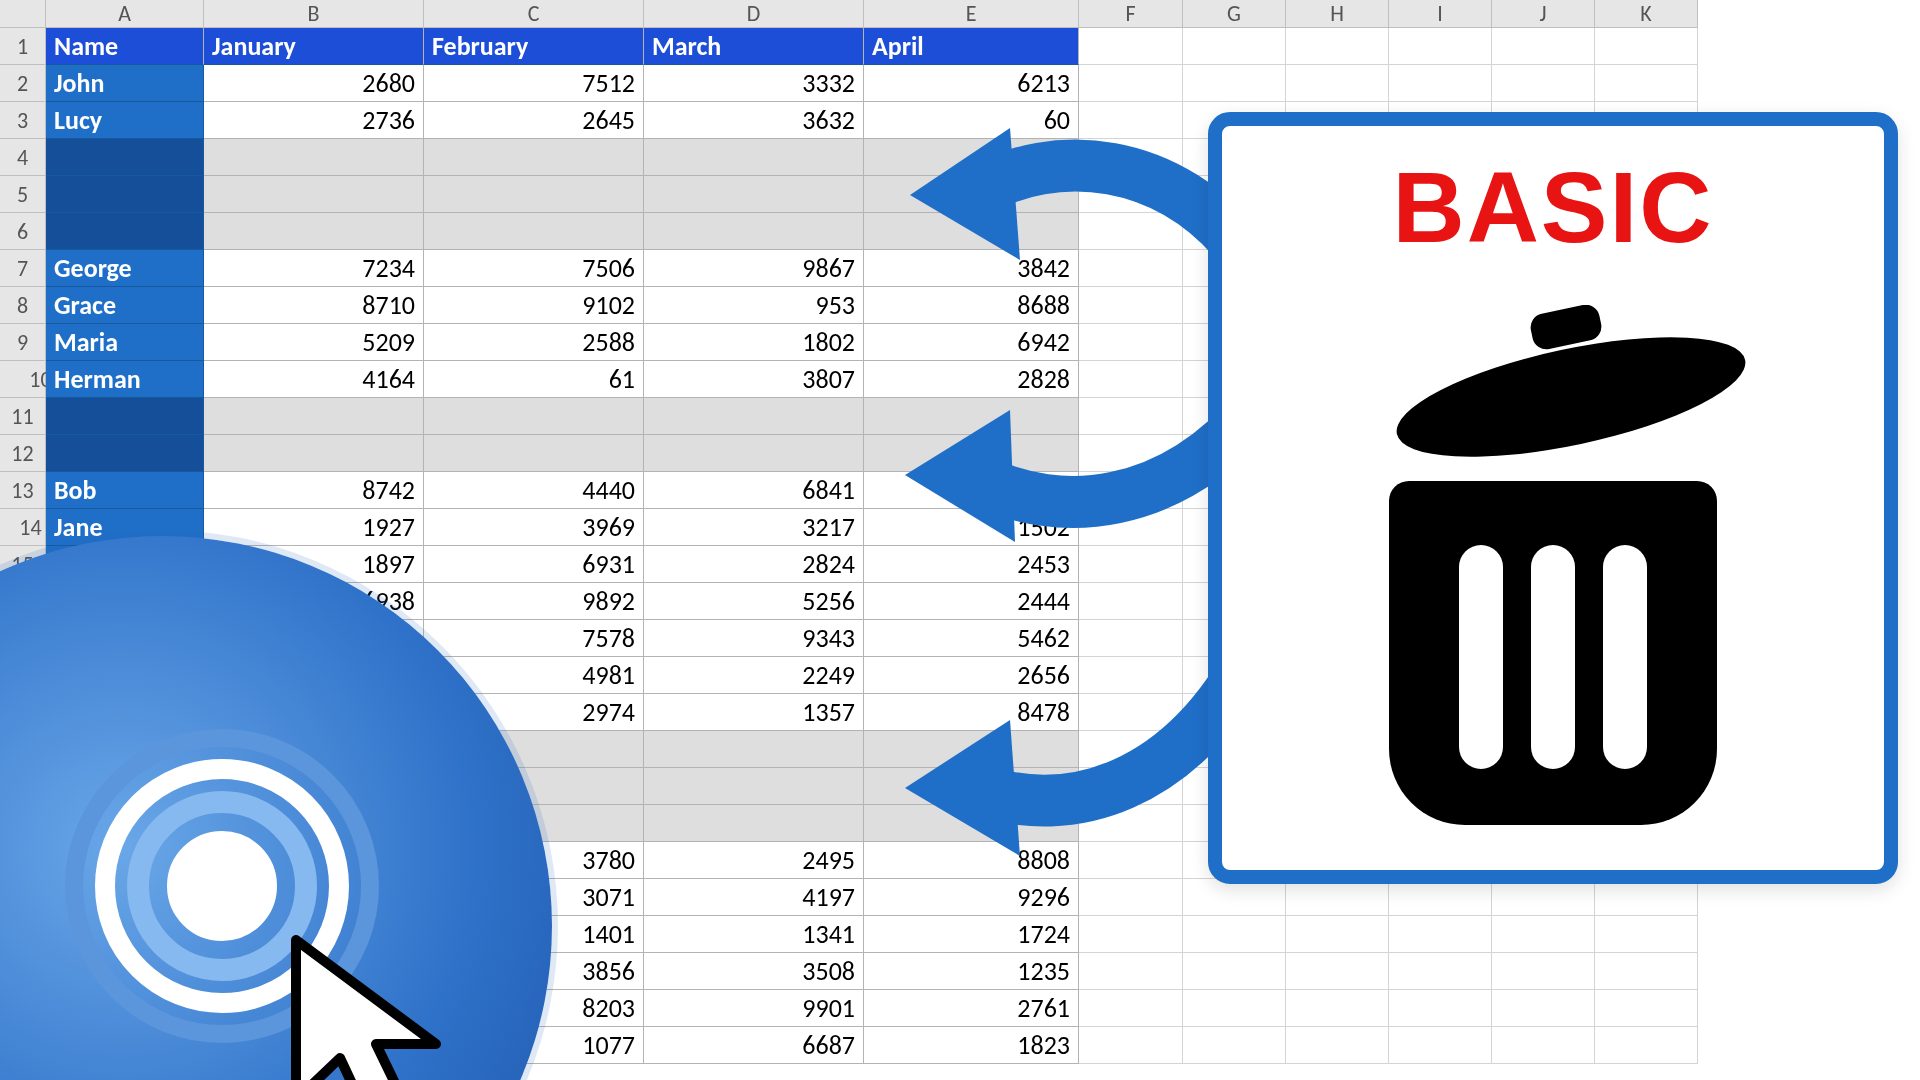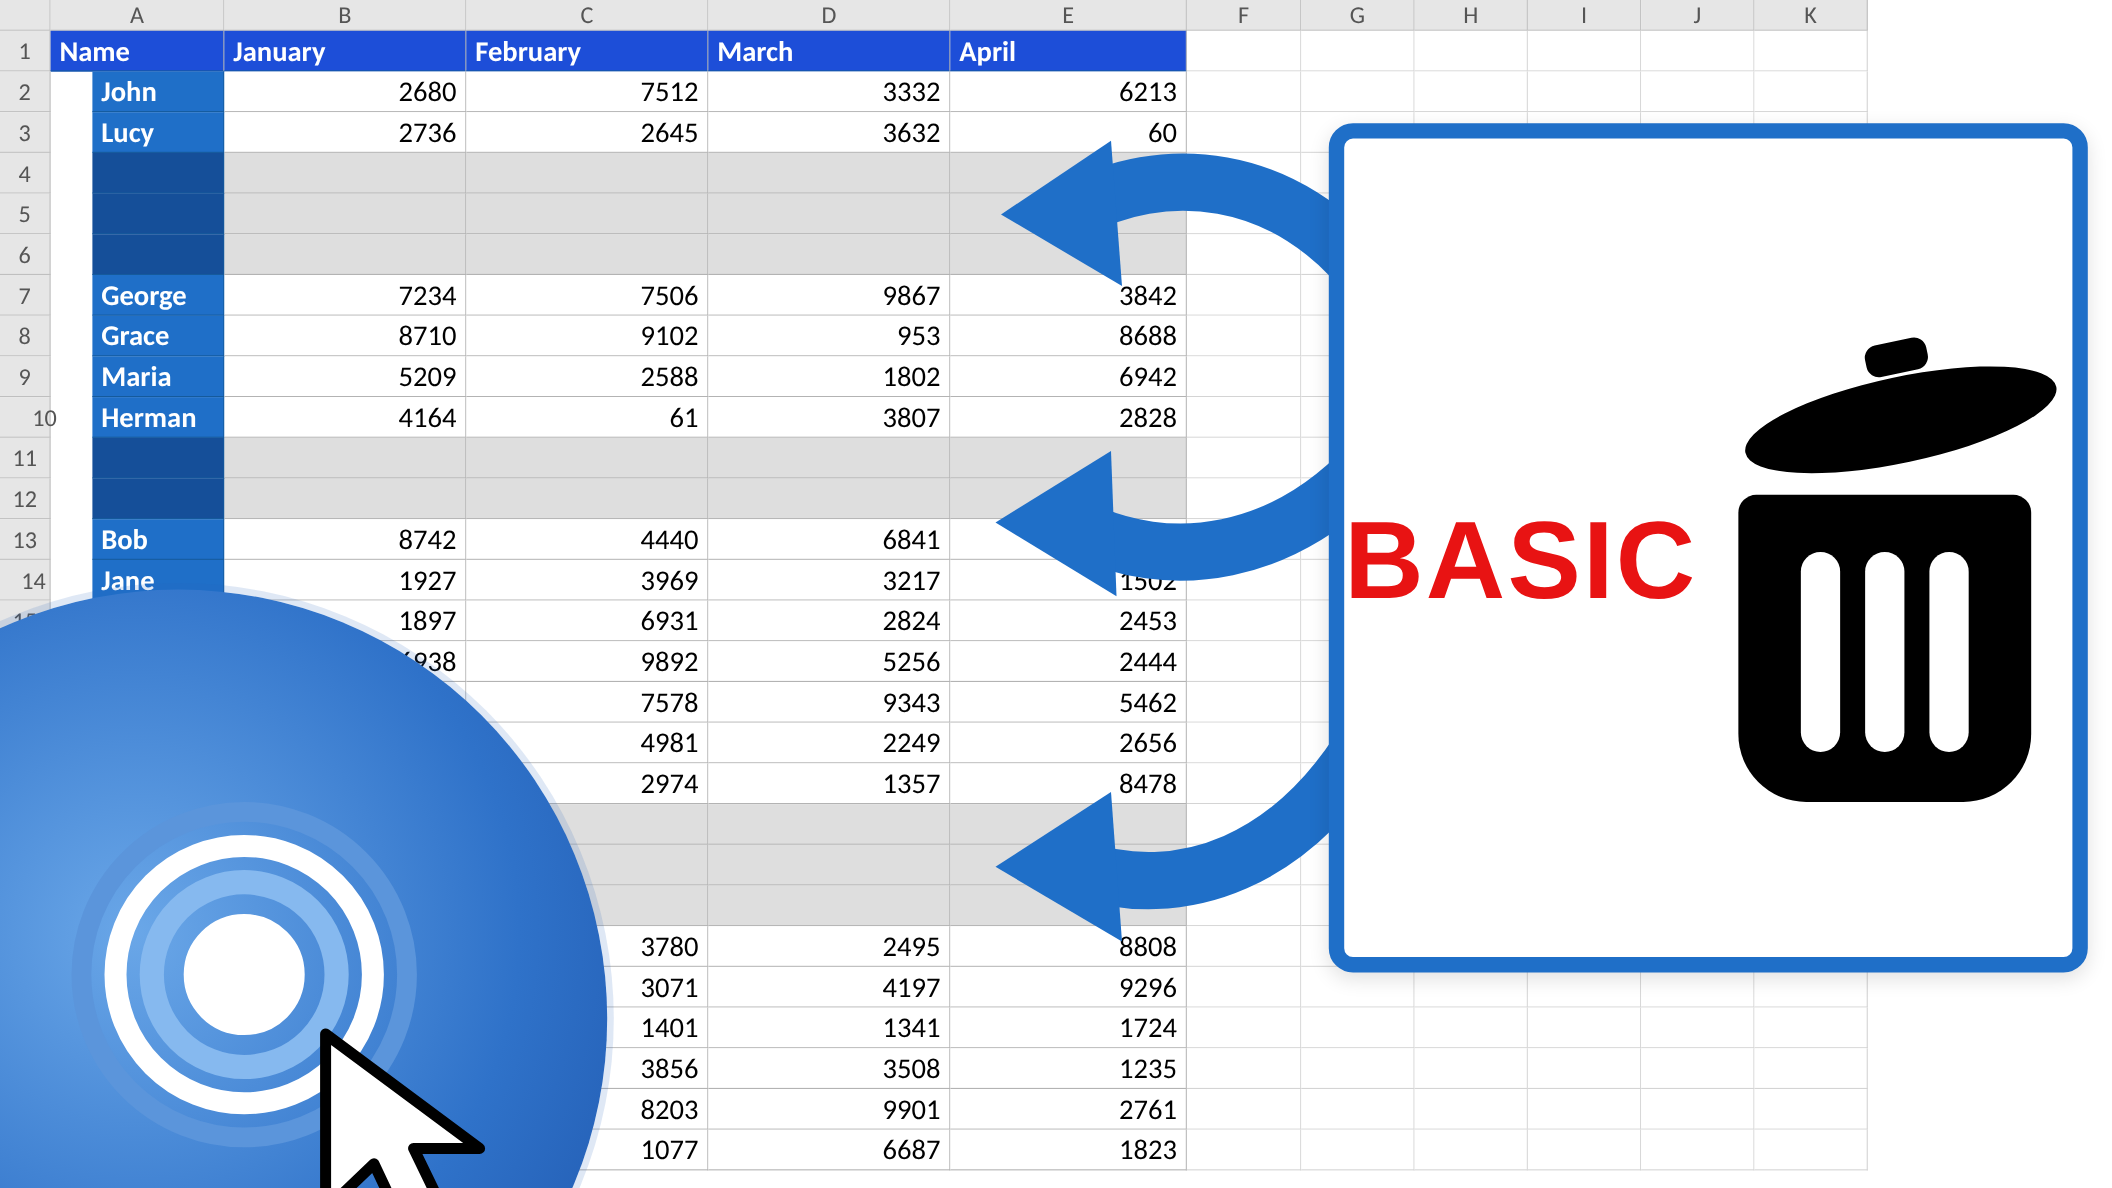--- a/index.html
+++ b/index.html
@@ -50,21 +50,20 @@
     height: 37px;
   }
   .cell.num { justify-content: flex-end; font-weight: 500; color:#000; }
   .cell.txt { justify-content: flex-start; }
   .colA {
     background: #1f6fc8;
     color: #fff;
     font-weight: 600;
     border-right: 1px solid #155a9c;
     border-bottom: 1px solid #155a9c;
-    margin-left: 38px;
   }
   .colA.dark { background: #154f99; }
   .hdrrow {
     background: #1d4ed8;
     color: #fff;
     font-weight: 600;
     border-bottom: 1px solid #155a9c;
   }
   .empty-data {
     background: #dedede;
@@ -88,21 +87,21 @@
   
   .card {
     position: absolute;
     left: 1208px; top: 112px;
     width: 690px; height: 772px;
     background: #fff;
     border: 14px solid #1f6fc8;
     border-radius: 22px;
     box-shadow: 0 6px 18px rgba(0,0,0,.12);
     display: flex;
-    flex-direction: row;
+    flex-direction: column;
     align-items: center;
   }
   .card .title {
     color: #e81313;
     font-size: 100px;
     font-weight: 800;
     letter-spacing: 2px;
     margin-top: 24px;
     font-family: Arial, sans-serif;
   }

